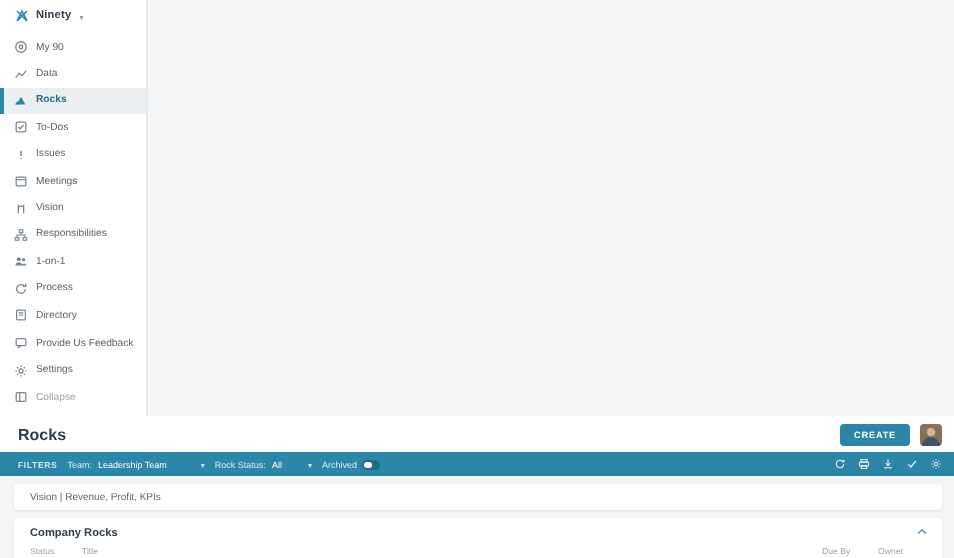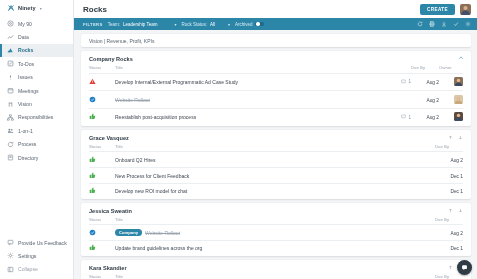--- a/index.html
+++ b/index.html
@@ -1,21 +1,21 @@
 <!DOCTYPE html>
 <html><head>
 <meta charset="utf-8">
 <style>
   * { box-sizing: border-box; margin:0; padding:0; }
   html,body { width:477px; height:279px; overflow:hidden; }
   body {
     font-family:"Liberation Sans", sans-serif;
     background:#f4f5f7; color:#3d4752; font-size:5.2px;
   }
-  .app { display:flex; width:477px; height:279px; }
+  .app { display:flex; width:477px; height:279px;flex-direction:column; }
 
   
   .sidebar {
     width:74px; height:279px; background:#ffffff;
     border-right:1px solid #e4e7ea;
     display:flex; flex-direction:column; flex:0 0 74px;
   }
   .brand {
     display:flex; align-items:center; gap:3px;
     padding:6px 6px 6px 7px; height:16px;

